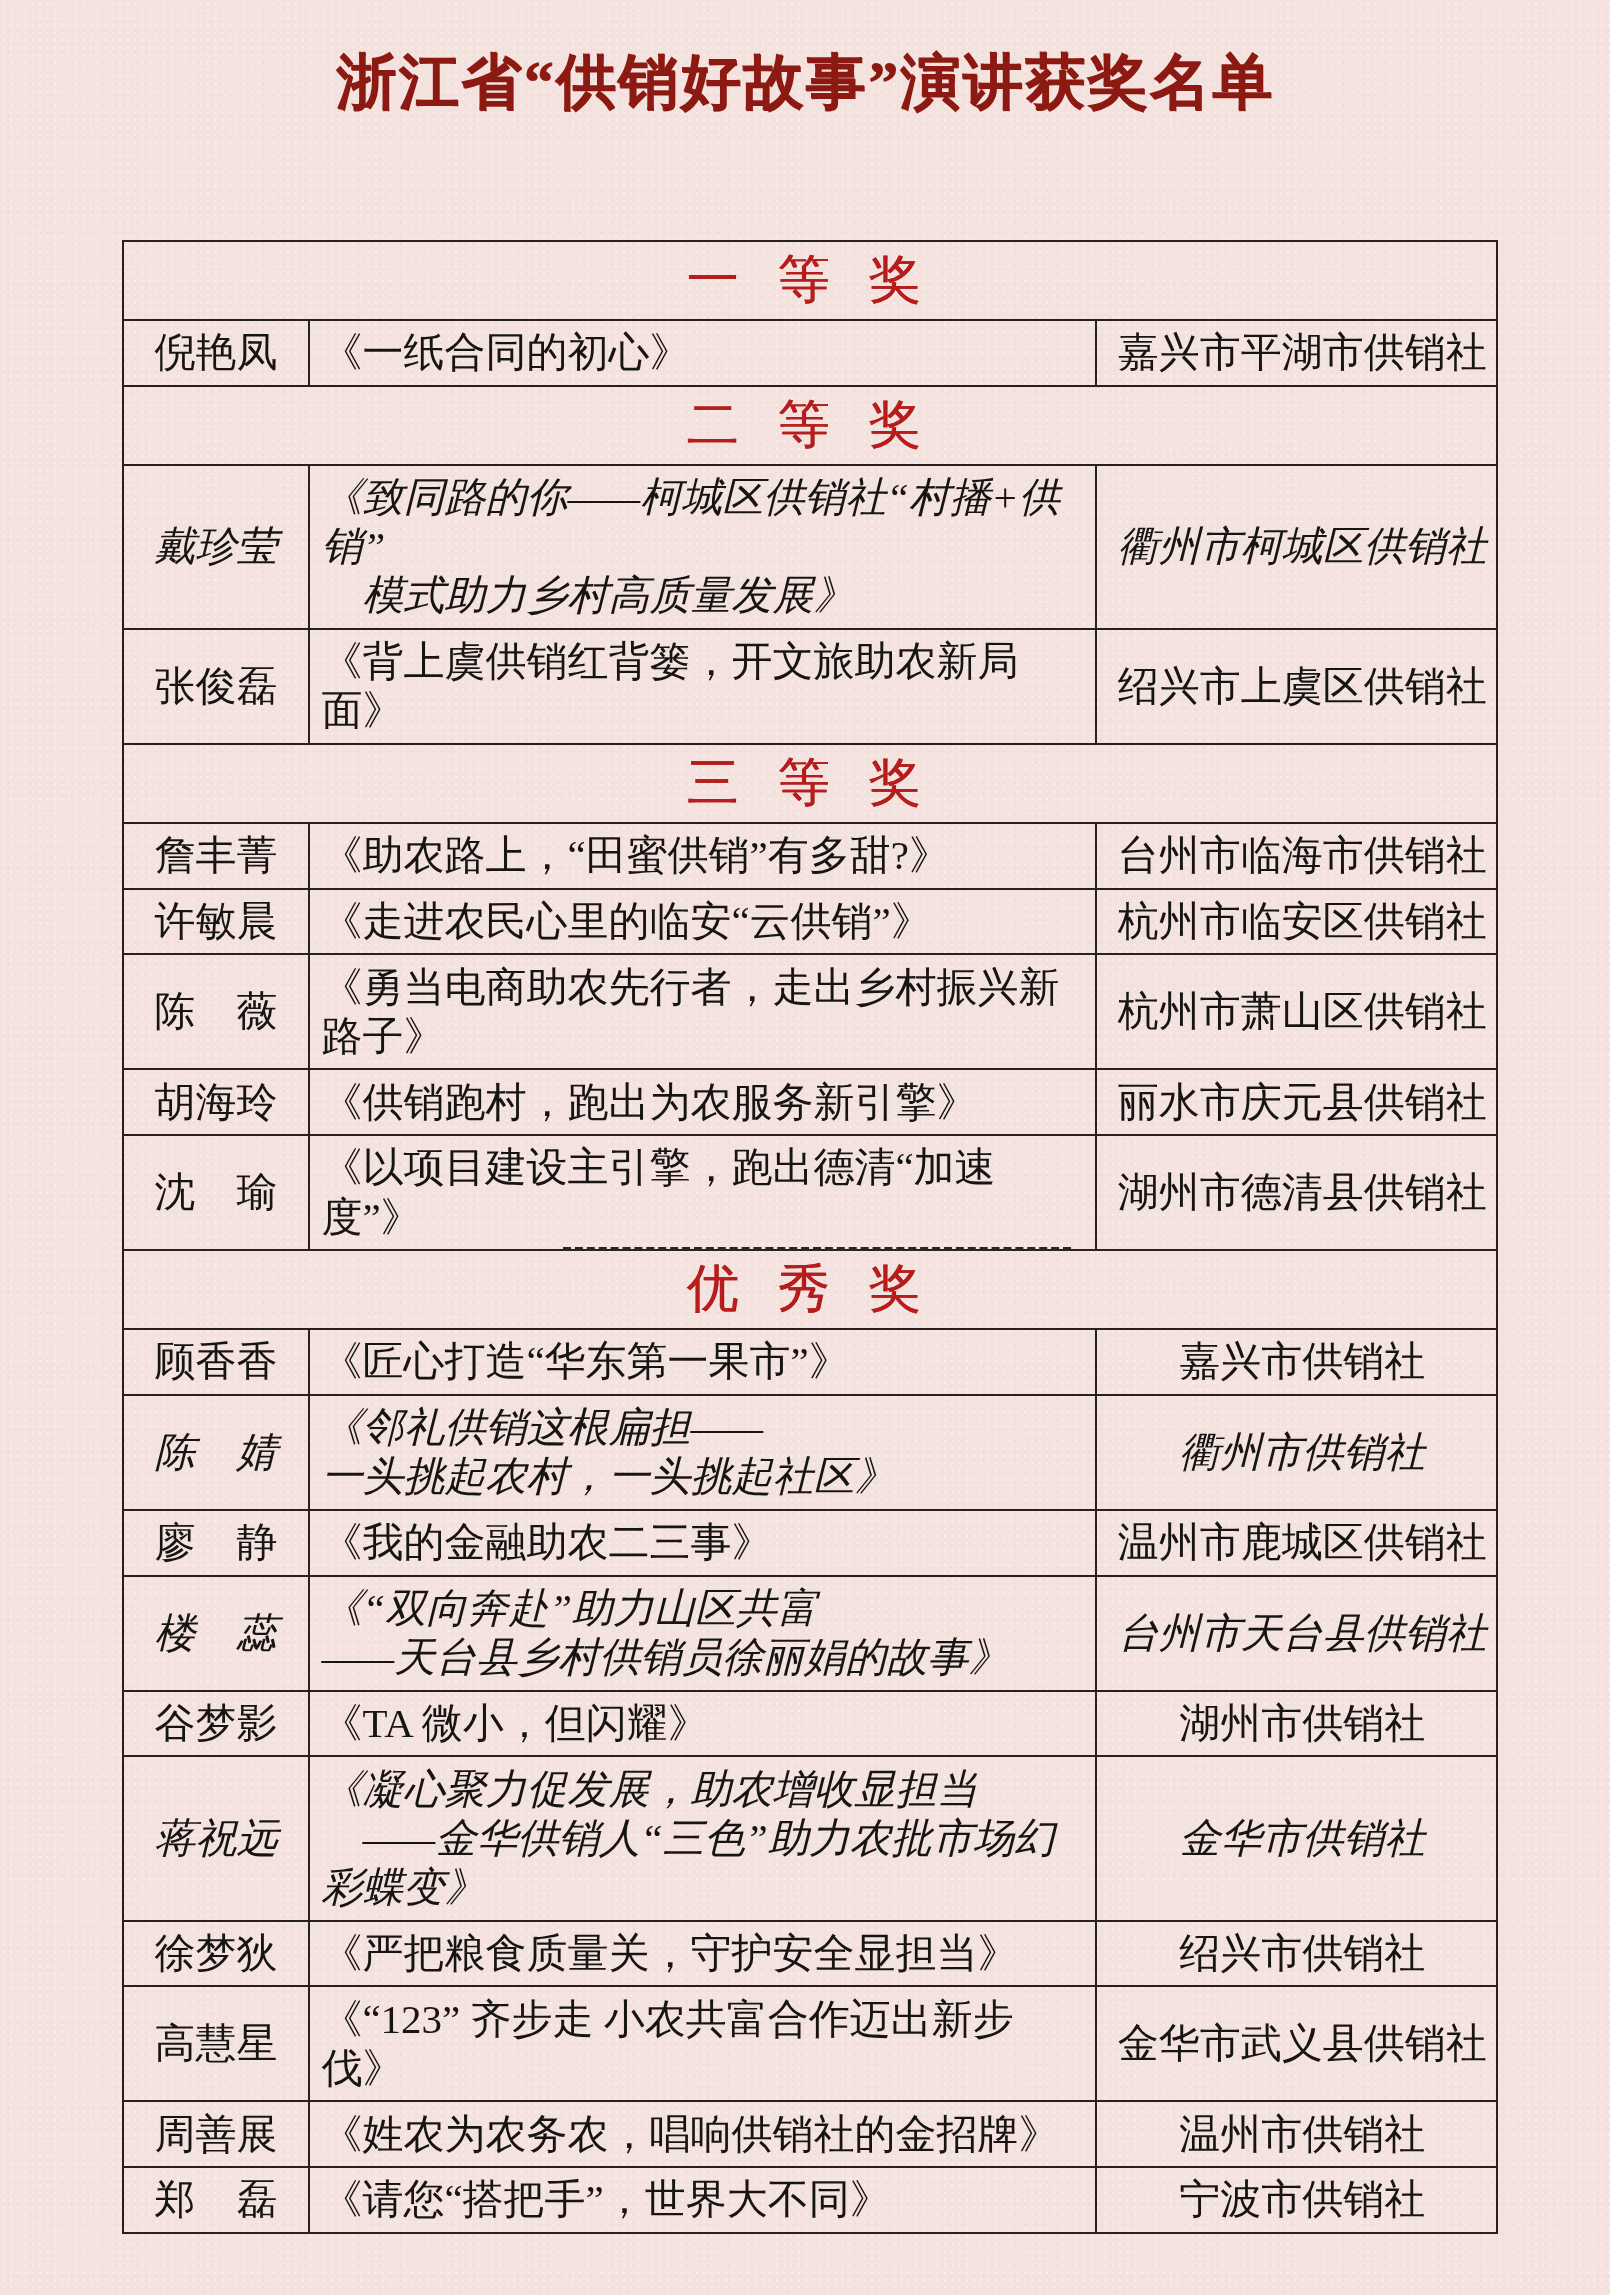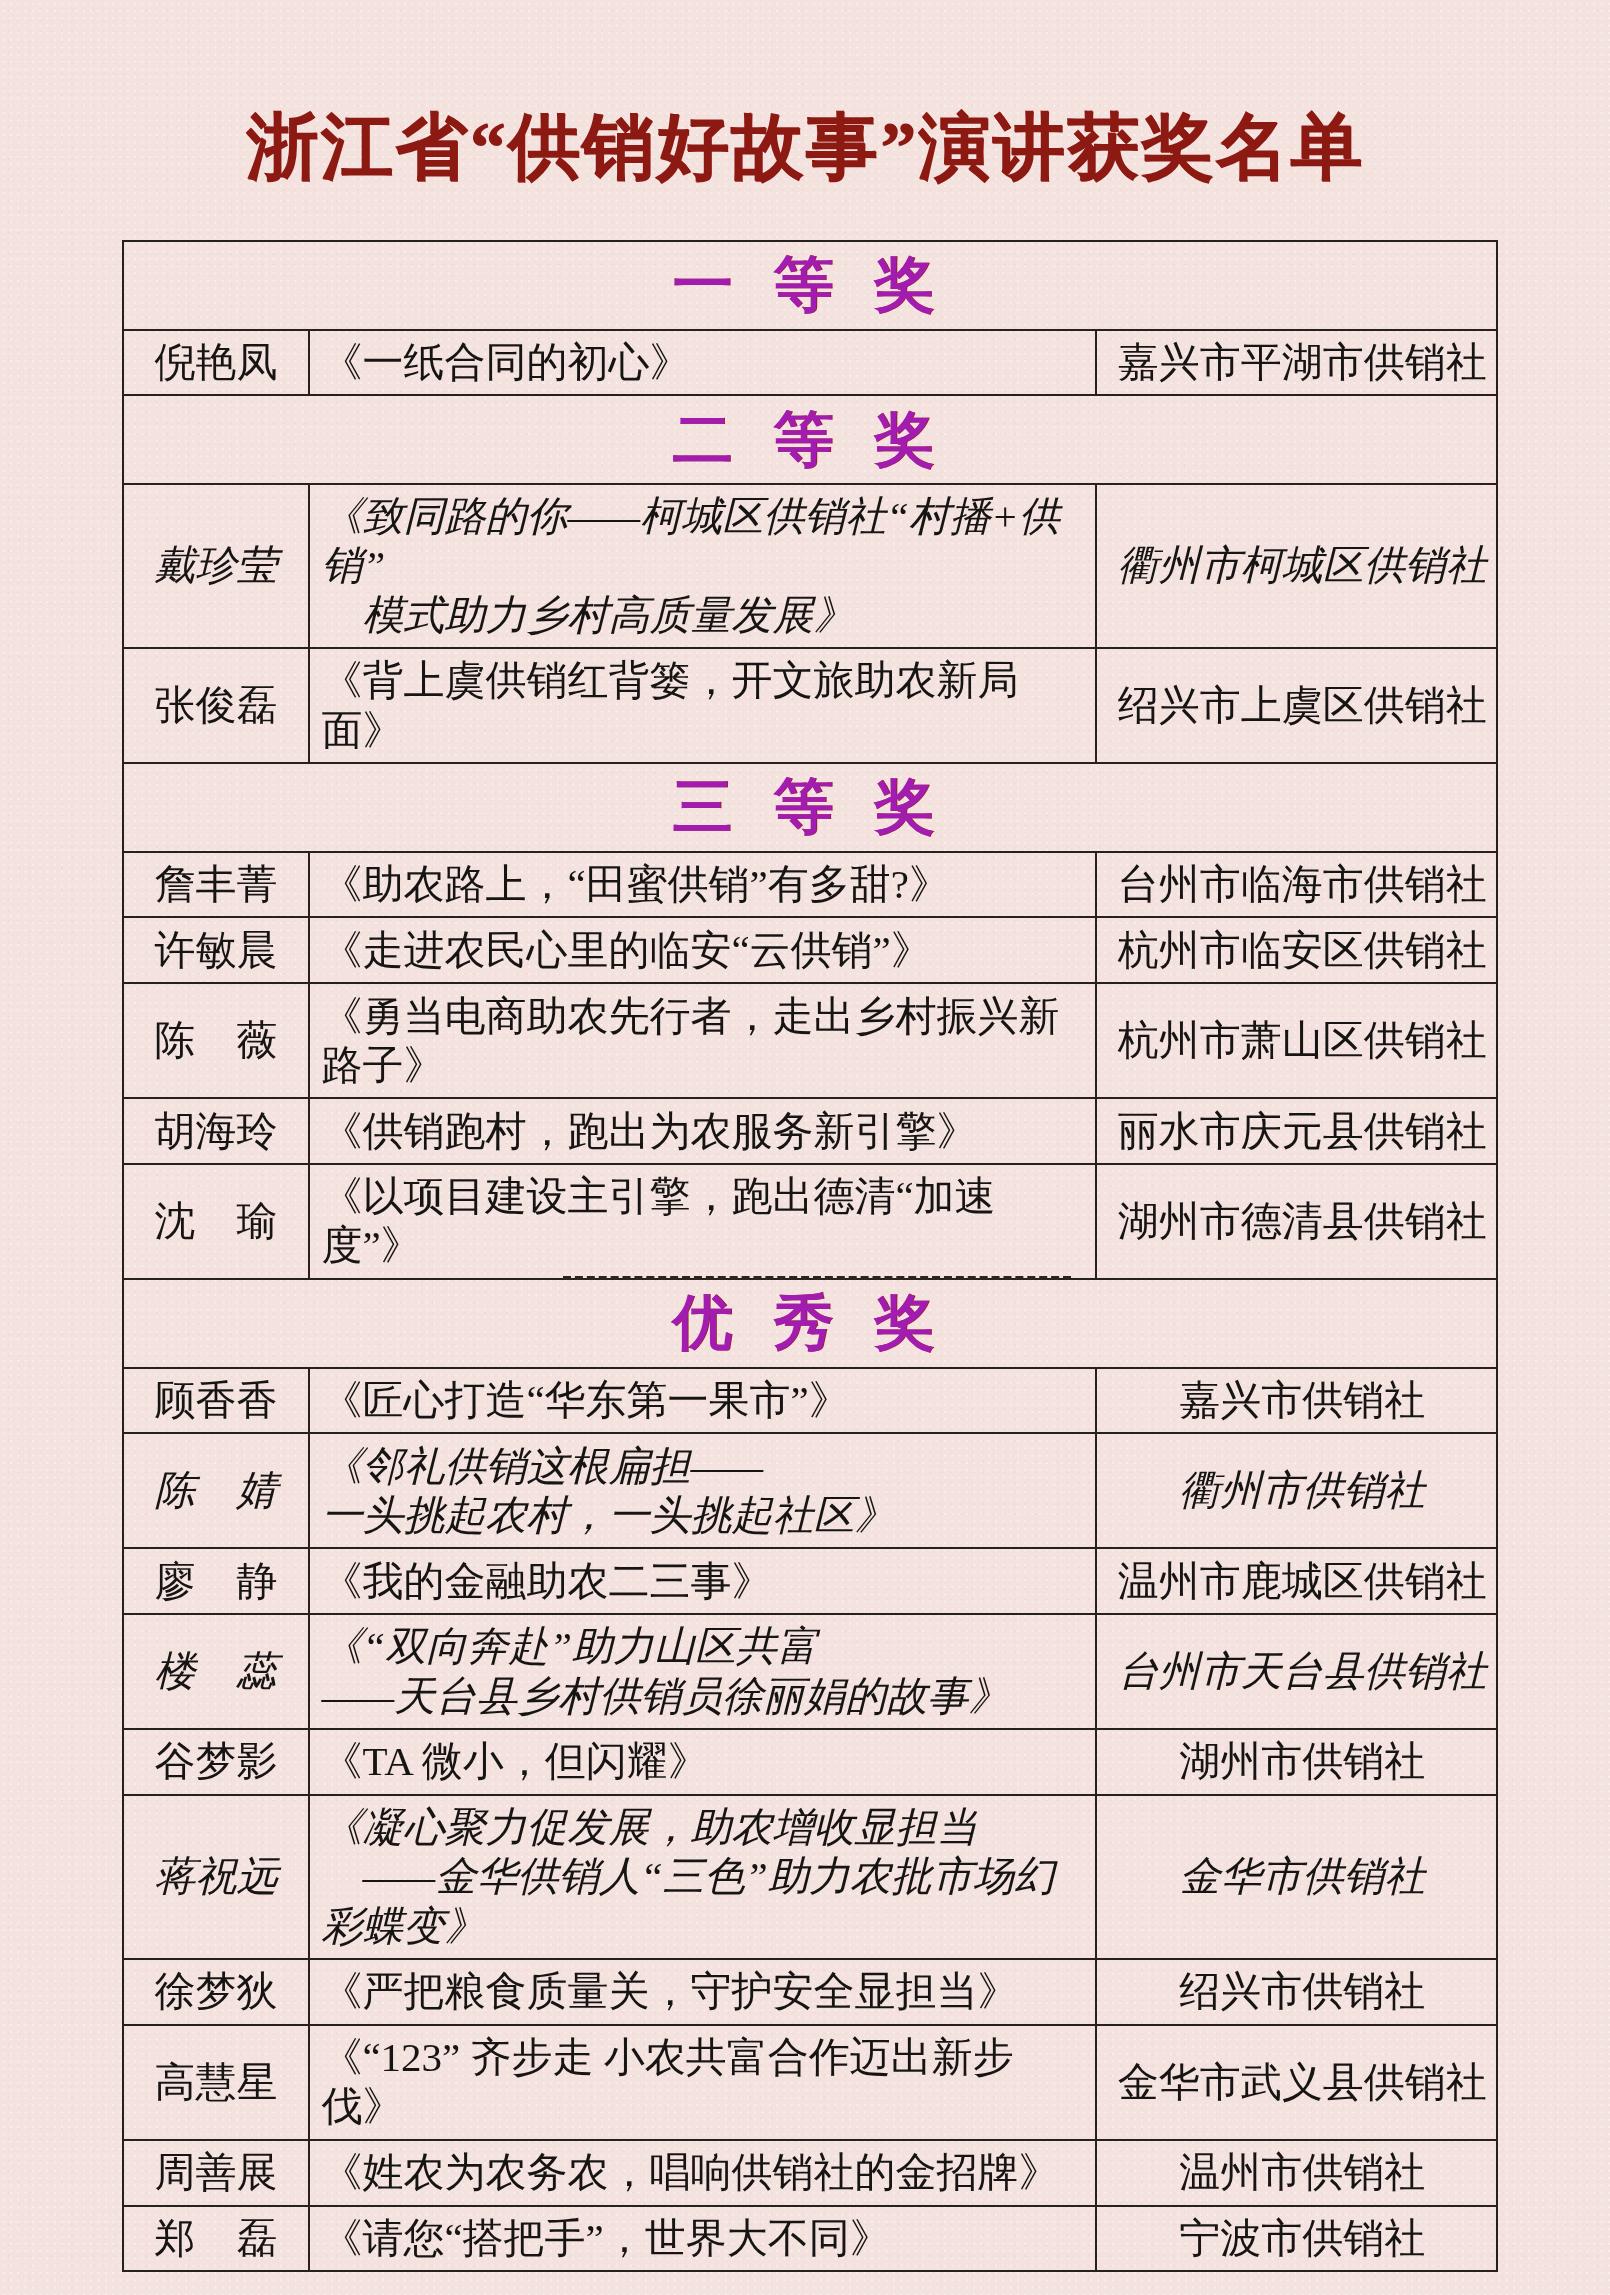--- a/index.html
+++ b/index.html
@@ -12,23 +12,23 @@
     background-image:
       radial-gradient(rgba(255,255,255,.45) 0.7px, transparent 1.1px),
       radial-gradient(rgba(186,148,143,.16) 0.7px, transparent 1.1px);
     background-size: 7.3px 7.3px, 10.6px 10.6px;
     background-position: 0 0, 3.3px 4.9px;
     font-family: "Liberation Serif", "DejaVu Serif", serif;
     color: #171513;
   }
   .doc-title {
     margin: 0;
-    padding-top: 99px;
-    text-align: center;
-    font-size: 72px;
+    padding-top: 42px;
+    text-align: center;
+    font-size: 60px;
     font-weight: 900;
     letter-spacing: 2.4px;
     color: #8c1a12;
     text-shadow: 0.8px 0.8px 0 #8c1a12;
     white-space: nowrap;
   }
   .award-table {
     position: absolute;
     left: 122px;
     top: 240px;
@@ -45,24 +45,24 @@
   }
   .col-name  { width: 186px; }
   .col-title { width: 787px; }
   .col-org   { width: 401px; }
   .header-row td {
     height: 60px;
     position: relative;
     text-align: center;
   }
   .section-header-label {
-    font-size: 60px;
-    font-weight: 700;
+    font-size: 52px;
+    font-weight: 400;
     letter-spacing: 13px;
-    color: #a21caf;
+    color: #b91c1c;
     text-shadow: 0.8px 0 0 #96190f;
   }
   .row-s td { height: 49px; }
   .row-d td { height: 98px; font-style: italic; }
   td.name {
     text-align: center;
     padding-left: 3.3px;
     padding-right: 3.3px;
     margin-left: 8px;
   }

